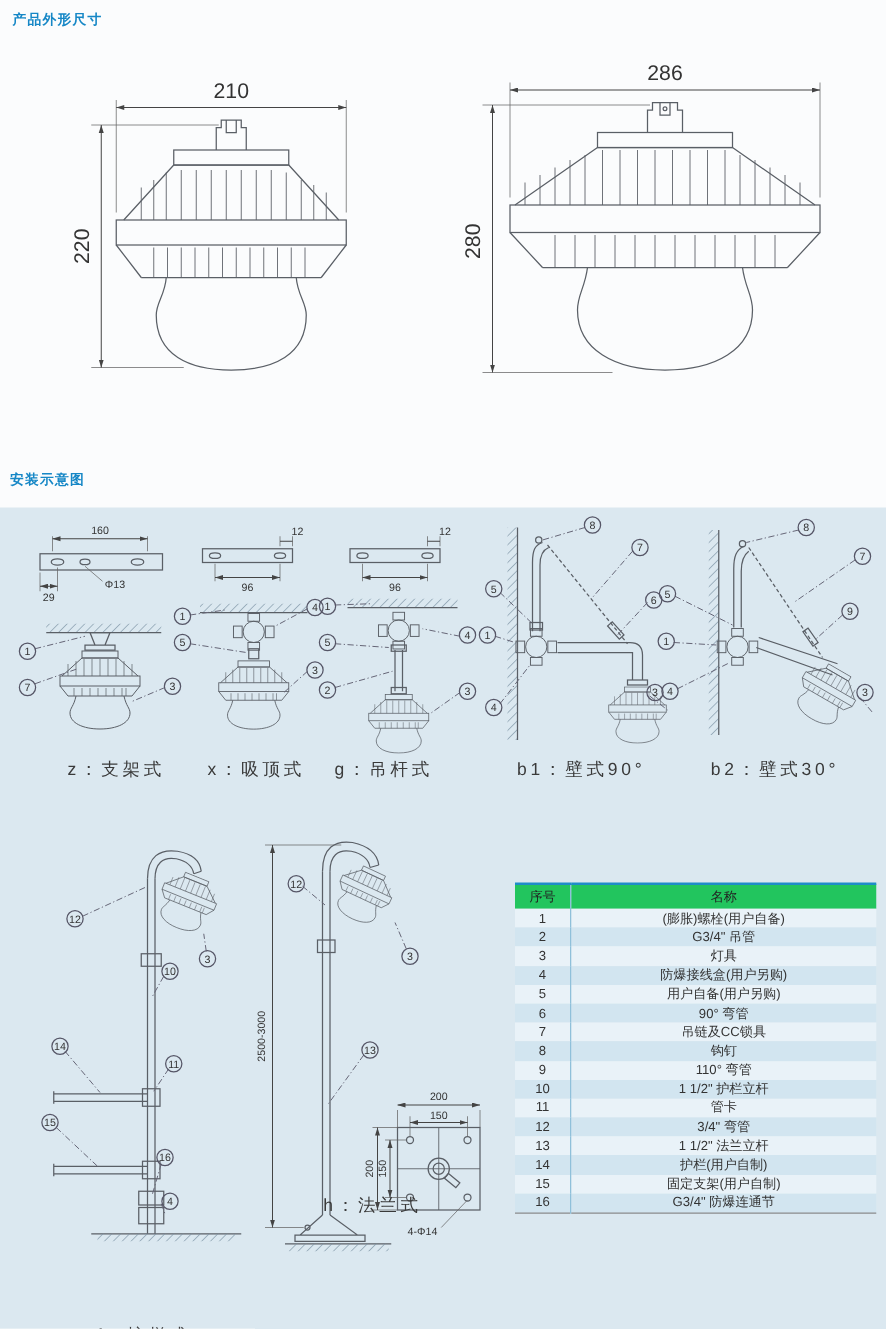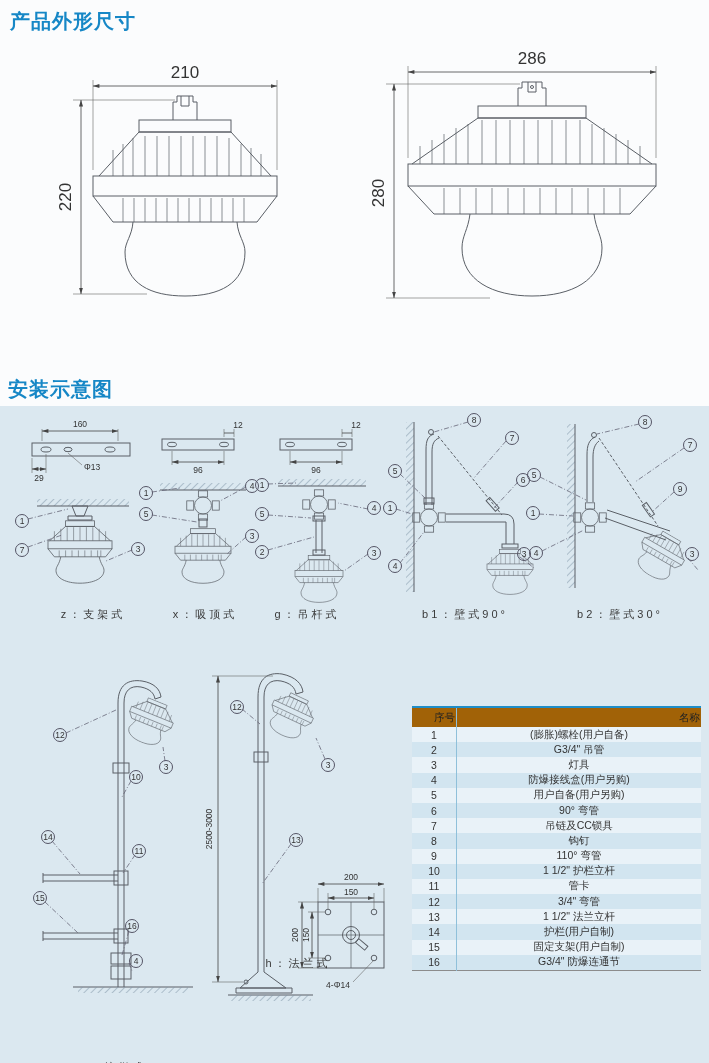--- a/index.html
+++ b/index.html
@@ -1,38 +1,38 @@
 <!DOCTYPE html>
 <html><head>
 <meta charset="utf-8">
 <style>
   html,body{margin:0;padding:0;}
   body{
     width:709px;height:1063px;position:relative;overflow:hidden;
     background:#fbfcfd;font-family:"Liberation Sans","DejaVu Sans",sans-serif;
   }
-  .sec-title{position:absolute;color:#1687c6;font-weight:bold;font-size:20px;letter-spacing:1px;}
+  .sec-title{position:absolute;color:#1687c6;font-weight:bold;font-size:11px;letter-spacing:1px;}
   #panel{position:absolute;left:0;top:406px;width:709px;height:657px;background:#dbe8f0;}
   .diagram{position:absolute;}
-  .dia-label{position:absolute;font-size:11px;color:#3a3a3a;letter-spacing:3px;text-align:center;}
+  .dia-label{position:absolute;font-size:14px;color:#3a3a3a;letter-spacing:3px;text-align:center;}
   svg{overflow:visible;display:block;}
   .ln{stroke:#5a5f66;stroke-width:1;fill:none;}
   .fin{stroke:#5a5f66;stroke-width:.7;fill:none;}
   .dimln{stroke:#444;stroke-width:.8;fill:none;}
   .ext{stroke:#666;stroke-width:.6;fill:none;}
   .dim{fill:#333;text-anchor:middle;}
   .dim-big{font-size:17px;}
   .dim-sm{font-size:8.5px;}
   .co circle{fill:none;stroke:#556;stroke-width:1;}
   .co text{font-size:8.5px;fill:#333;text-anchor:middle;}
   .co line{stroke:#667;stroke-width:.8;stroke-dasharray:5 2 1 2;}
   #parts-table{position:absolute;left:412px;top:706px;width:289px;border-collapse:collapse;
     font-size:10.5px;color:#333;border-bottom:1px solid #8c8c8c;}
-  #parts-table th{background:#a16207;border-top:2px solid #1e8dc8;font-weight:normal;
-    height:17px;text-align:right;color:#222;}
+  #parts-table th{background:#22c55e;border-top:2px solid #1e8dc8;font-weight:normal;
+    height:17px;text-align:center;color:#222;}
   #parts-table td{height:15.2px;text-align:center;padding:0 3px;}
   #parts-table tr:nth-child(odd) td{background:#e9f2f8;}
   #parts-table tr:nth-child(even) td{background:#d2e5f0;}
   #parts-table th:first-child,#parts-table td:first-child{width:38px;border-right:1px solid #8fc0da;}
 </style>
 </head>
 <body>
 
 <svg width="0" height="0" style="position:absolute" aria-hidden="true">
   <defs>

